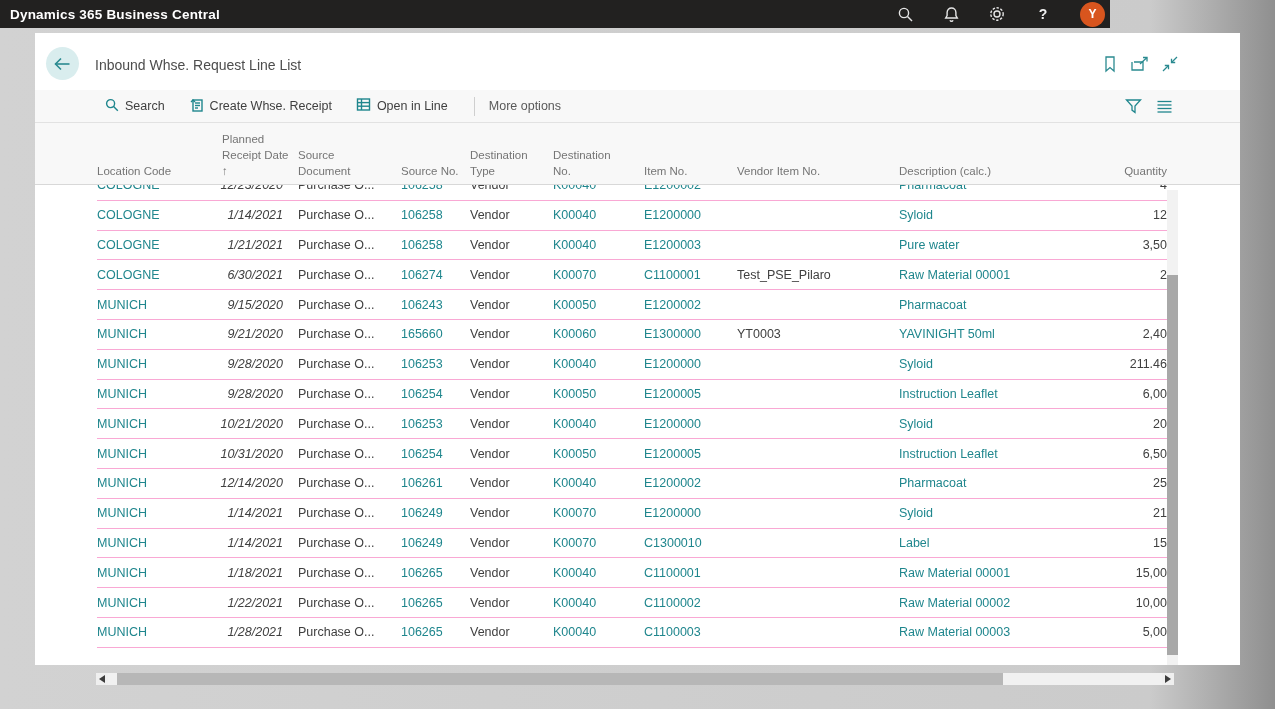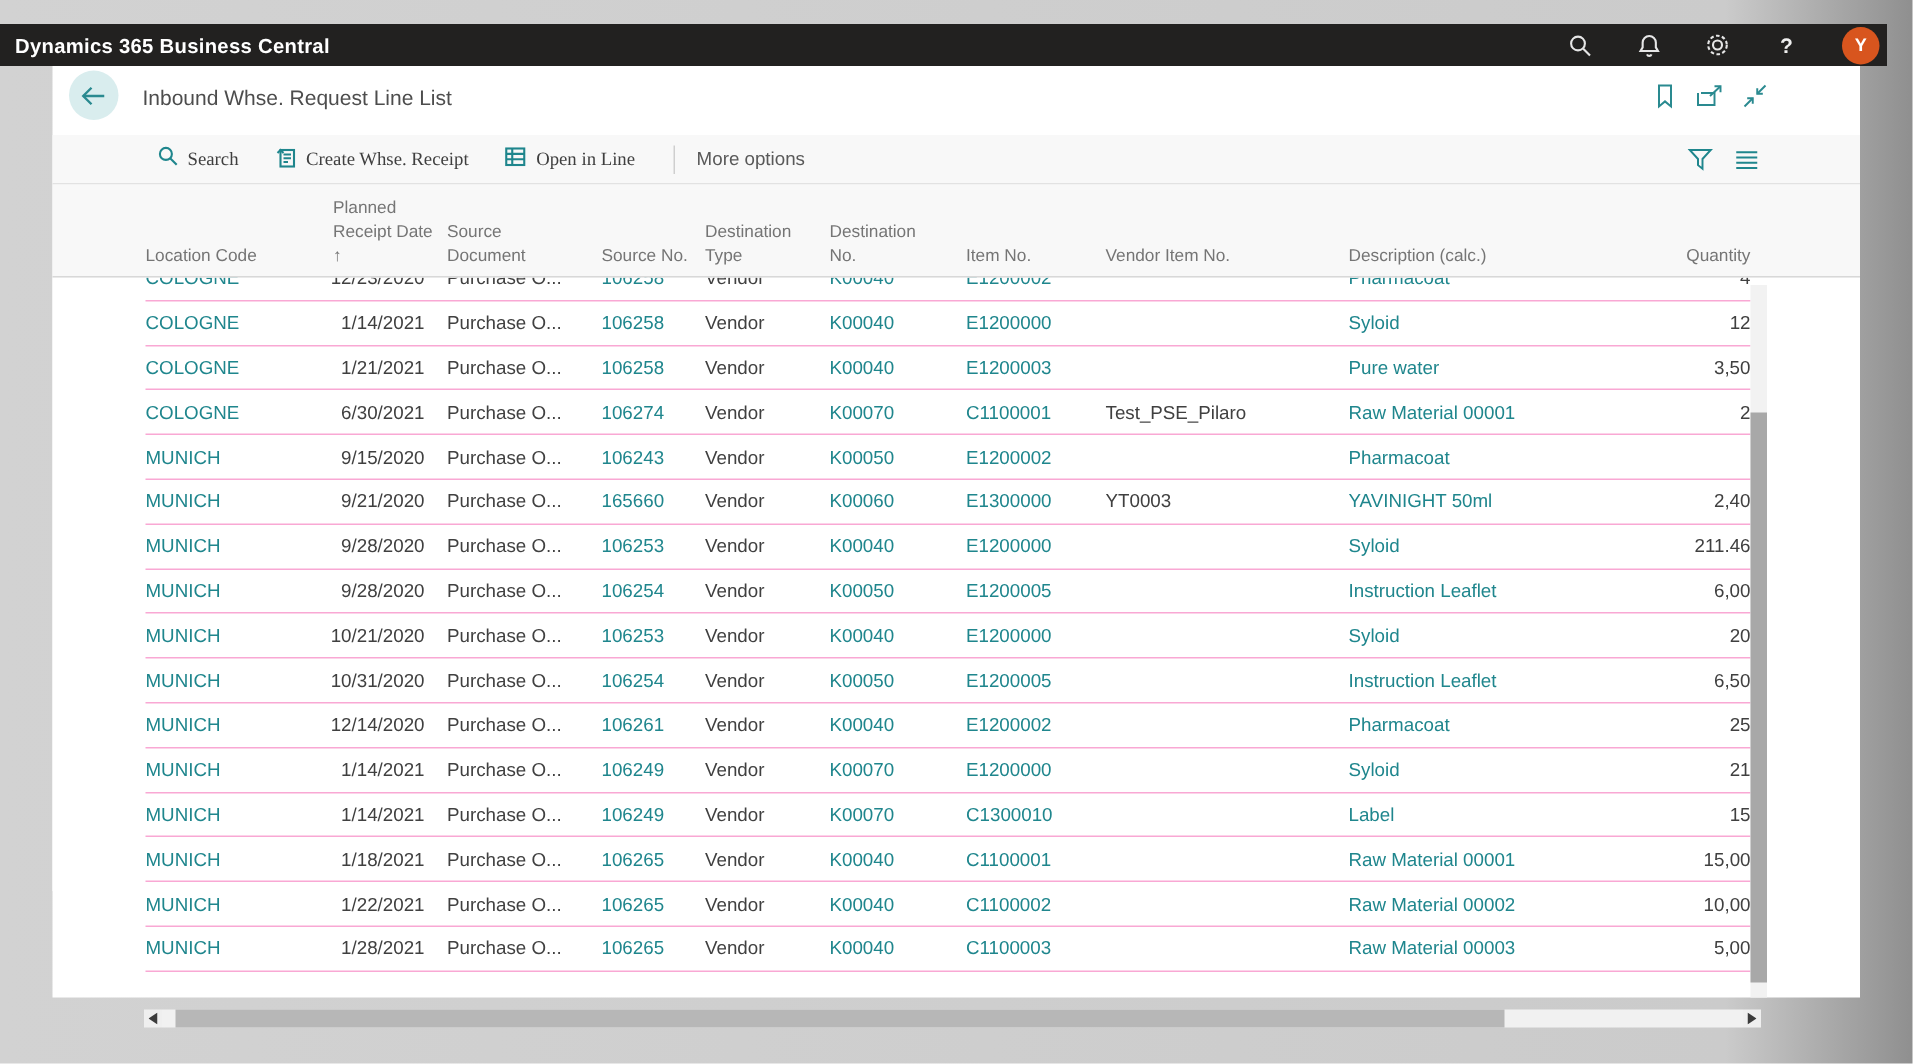--- a/index.html
+++ b/index.html
@@ -1,21 +1,21 @@
 <!DOCTYPE html>
 <html><head>
 <meta charset="utf-8">
 <style>
   * { margin:0; padding:0; box-sizing:border-box; }
   body { font-family:"Liberation Sans", sans-serif; }
   .stage { position:relative; width:1275px; height:709px; overflow:hidden;
            background:linear-gradient(90deg,#d2d2d2 0,#cbcbcb 1150px,#8f8f8f 1275px); }
 
   
-  .topbar { position:absolute; left:0; top:16px; width:1258px; height:28px;
+  .topbar { position:absolute; left:0; top:0; width:1110px; height:28px;
             background:#222120; display:flex; align-items:center; z-index:30; }
   .topbar-title { margin-left:10px; color:#fff; font-weight:bold; font-size:13.5px; letter-spacing:.2px; }
   .topbar-icons { margin-left:auto; display:flex; align-items:center; height:100%; }
   .tb-icon { width:46px; height:28px; display:flex; align-items:center; justify-content:center; cursor:pointer; }
   .tb-icon svg { stroke:#e6e6e6; fill:none; stroke-width:1.4; }
   .help-q { color:#efefef; font-weight:bold; font-size:14px; }
   .avatar { width:25px; height:25px; border-radius:50%; color:#fff; font-weight:bold; font-size:12px;
             display:flex; align-items:center; justify-content:center; margin:0 5px 0 14px; cursor:pointer; }
 
   
@@ -26,21 +26,21 @@
   .back-btn svg { stroke:#2a8a90; fill:none; stroke-width:1.6; }
   .page-title { position:absolute; left:60px; top:24px; font-size:14px; color:#4d4d4d; white-space:nowrap; }
   .hdr-icon { position:absolute; top:22px; width:18px; height:18px; cursor:pointer; }
   .hdr-icon svg { stroke:#2a8a90; fill:none; stroke-width:1.3; }
   .hdr-bookmark { left:1066px; } .hdr-share { left:1096px; } .hdr-collapse { left:1126px; }
 
   
   .toolbar { position:absolute; left:0; top:57px; width:1205px; height:33px; background:#f8f8f8;
              border-bottom:1px solid #e2e2e2; display:flex; align-items:center; padding-left:70px;
              font-size:12.5px; color:#3f3f3f; }
-  .tool-item { display:flex; align-items:center; gap:6px; margin-right:24px; cursor:pointer; white-space:nowrap;font-family:Liberation Serif, serif; }
+  .tool-item { display:flex; align-items:center; gap:6px; margin-right:24px; cursor:pointer; white-space:nowrap; }
   .tool-item svg { stroke:#1f868d; fill:none; stroke-width:1.4; }
   .tool-sep { width:1px; height:19px; background:#cfcfcf; margin:0 14px 0 2px; }
   .more-options { color:#595959; cursor:pointer; }
   .bar-right-icon { position:absolute; top:8px; width:17px; height:17px; cursor:pointer; }
   .bar-right-icon svg { stroke:#1f868d; fill:none; stroke-width:1.3; }
   .filter-pos { left:1090px; } .list-pos { left:1121px; }
 
   
   .thead { position:absolute; left:0; top:90px; width:1205px; height:62px; background:#f8f8f8;
            border-bottom:1px solid #d8d8d8; z-index:5; }
@@ -57,21 +57,21 @@
   .c-vit  { left:640px; width:158px; }
   .c-desc { left:802px; width:160px; }
   .c-qty  { left:952px; width:118px; text-align:right; }
   .th.c-date { left:125px; width:70px; text-align:left; }
 
   
   .rows-viewport { position:absolute; left:0; top:152px; width:1205px; height:480px; overflow:hidden; background:#fff; }
   .rows { position:absolute; left:62px; top:-14px; width:1070px; }
   .row { position:relative; height:29.8px; border-bottom:1px solid #f9a8d4; cursor:pointer; }
   .cell { position:absolute; top:50%; transform:translateY(-50%); font-size:12.5px; white-space:nowrap; overflow:hidden; }
-  .cell.c-date { text-align:right; }
+  .cell.c-date { text-align:right;font-style:italic; }
   .link { color:#1f868d; }
   .dark { color:#404040; }
 
   
   .vscroll { position:absolute; left:1132px; top:157px; width:11px; height:475px; background:#f2f2f2; z-index:6; }
   .vthumb  { position:absolute; left:0; top:85px; width:11px; height:380px; background:#a8a8a8; cursor:grab; }
   .hscroll { position:absolute; left:61px; top:640px; width:1078px; height:12px; display:flex; align-items:center; z-index:6; }
   .h-arrow { width:12px; height:12px; background:#efefef; display:flex; align-items:center; justify-content:center; cursor:pointer; }
   .h-arrow svg { fill:#3c3c3c; }
   .h-track { position:relative; flex:1; height:12px; background:#f1f1f1; }

